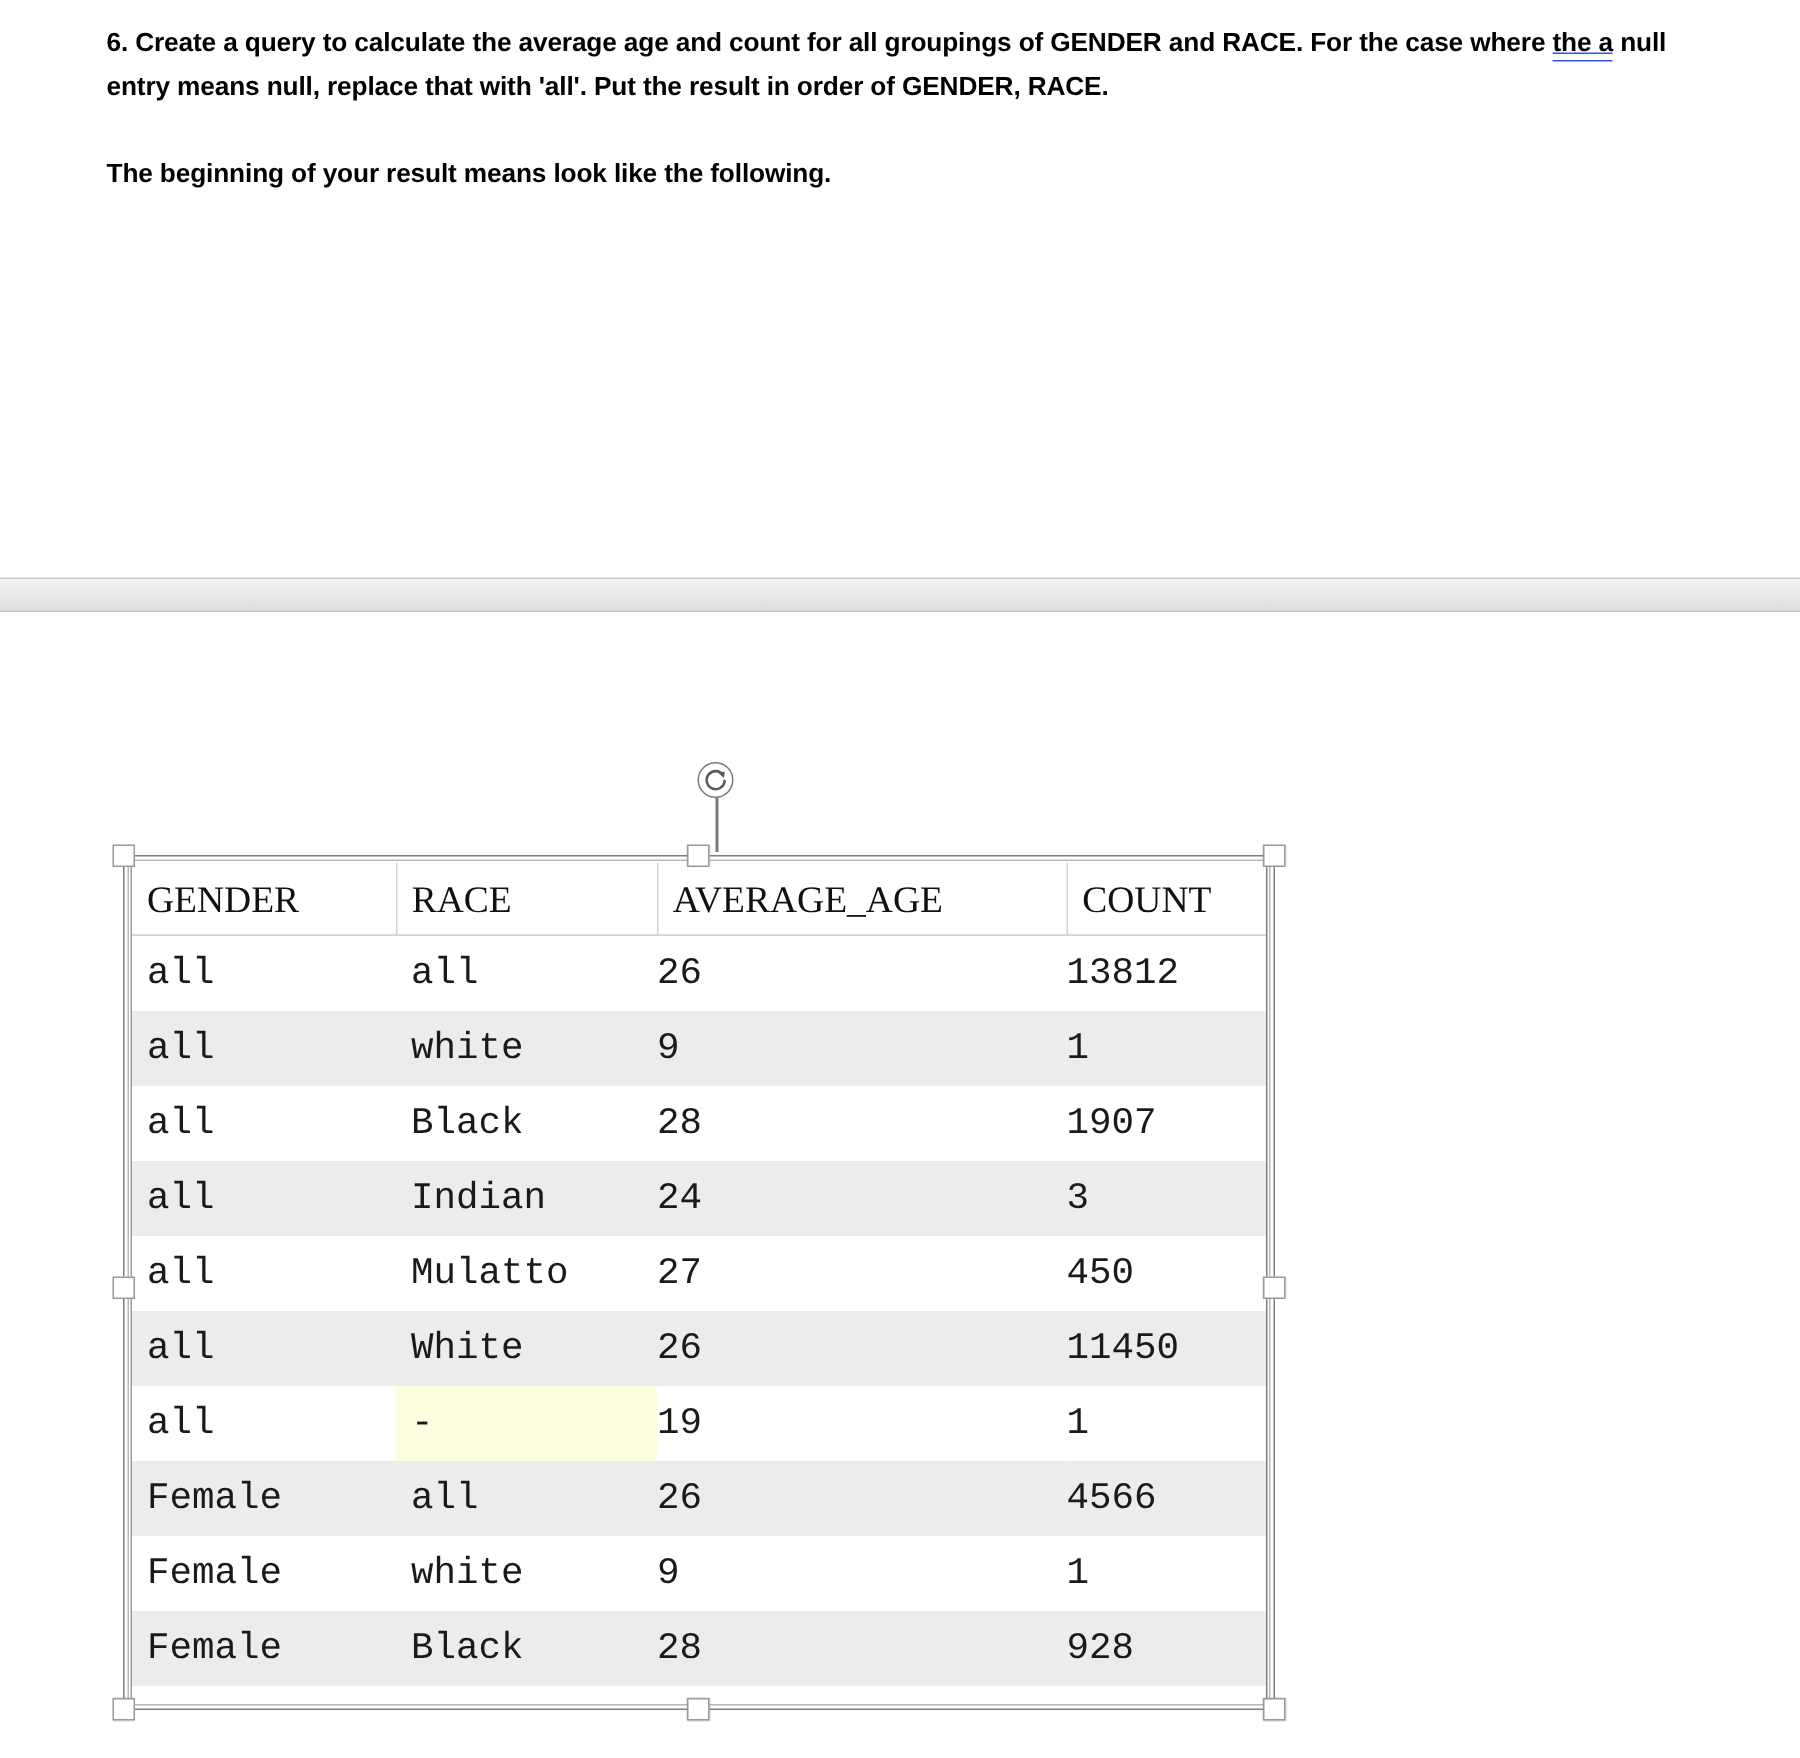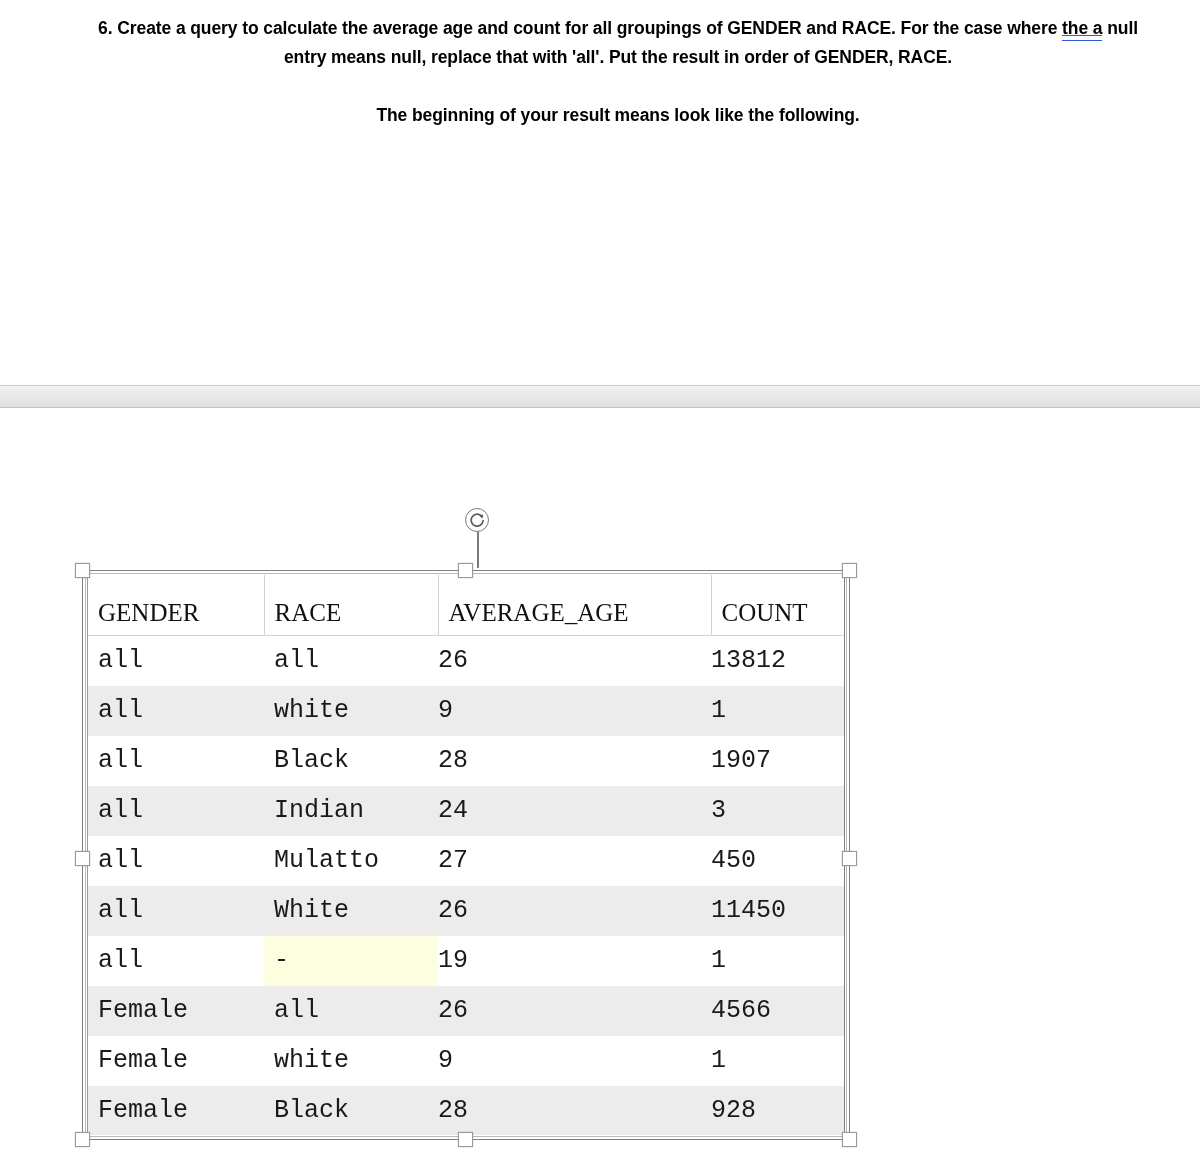--- a/index.html
+++ b/index.html
@@ -12,24 +12,23 @@
     width: 1200px;
     height: 1172px;
     position: relative;
     font-family: "Liberation Sans", sans-serif;
     overflow: hidden;
   }
 
   
   #doc-text {
     position: absolute;
-    left: 98px;
+    left: 71px;
     top: 14px;
     width: 1040px;
-    text-align: center;
   }
   .para {
     font-family: "Liberation Sans", sans-serif;
     font-size: 17.5px;
     line-height: 29px;
     color: #000000;
     font-weight: 600;
     letter-spacing: -0.1px;
     margin: 0;
   }
@@ -167,21 +166,21 @@
   table.grid col.c-gender { width: 176px; }
   table.grid col.c-race   { width: 174px; }
   table.grid col.c-age    { width: 273px; }
   table.grid col.c-count  { width: 135px; }
 
   table.grid thead th {
     font-family: "Liberation Serif", serif;
     font-weight: 400;
     font-size: 25px;
     text-align: left;
-    padding: 24px 0 8px 10px;
+    padding: 12px 0 8px 10px;
     height: 46px;
     border-right: 1px solid #d2d2d2;
     border-bottom: 1px solid #d2d2d2;
     background: #ffffff;
     white-space: nowrap;
     color: #111111;
     box-sizing: border-box;
   }
   table.grid thead th:last-child { border-right: none; }
 

